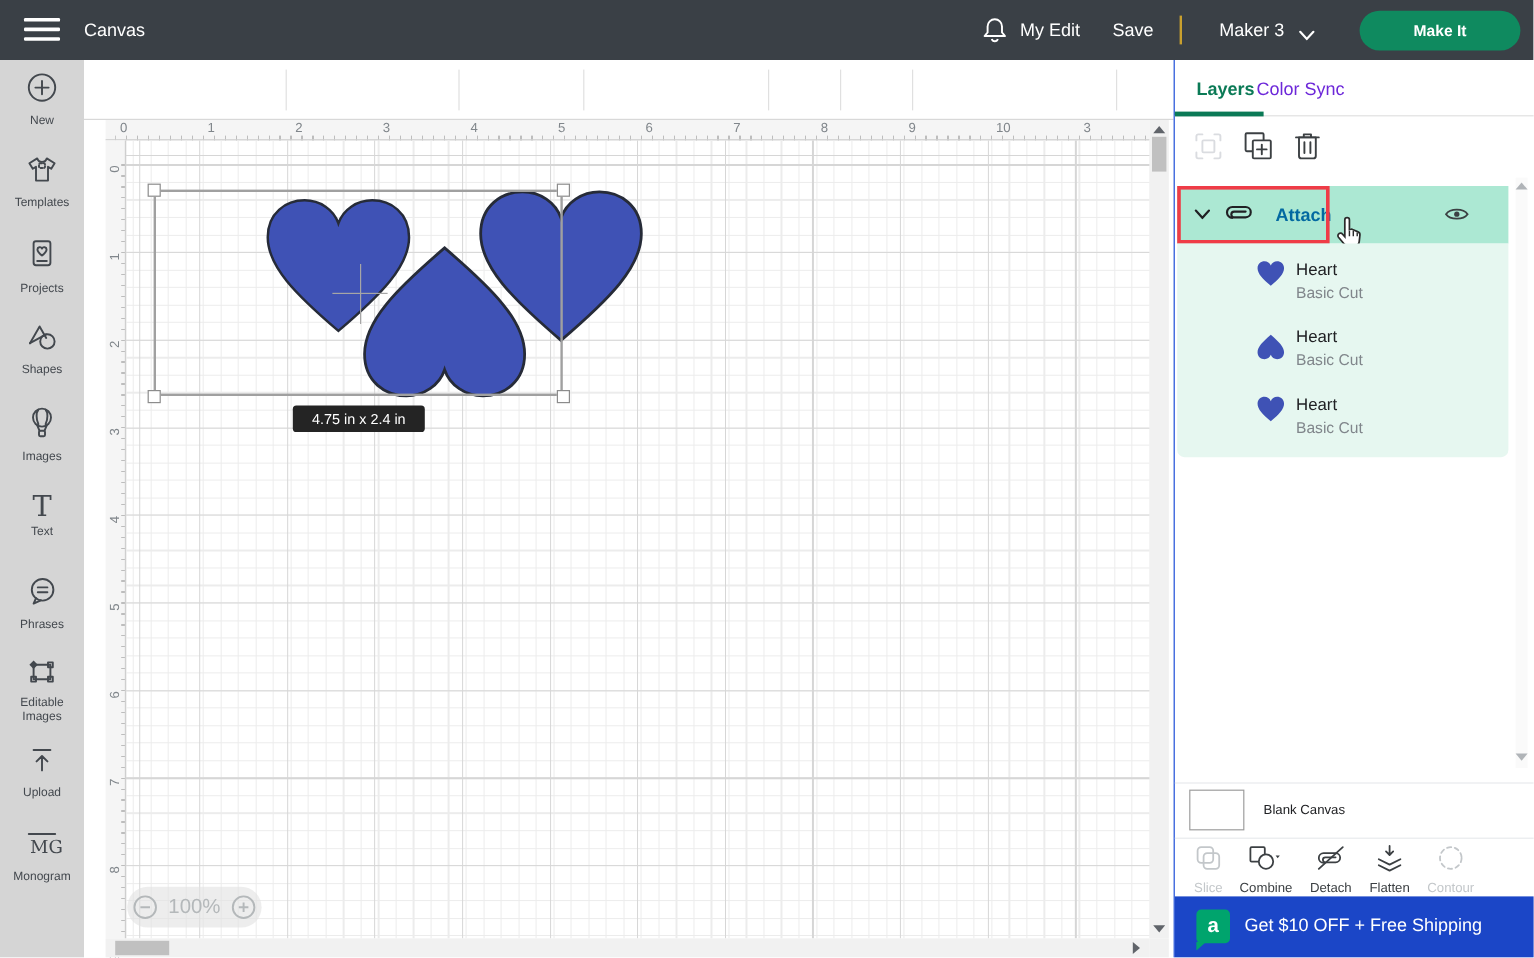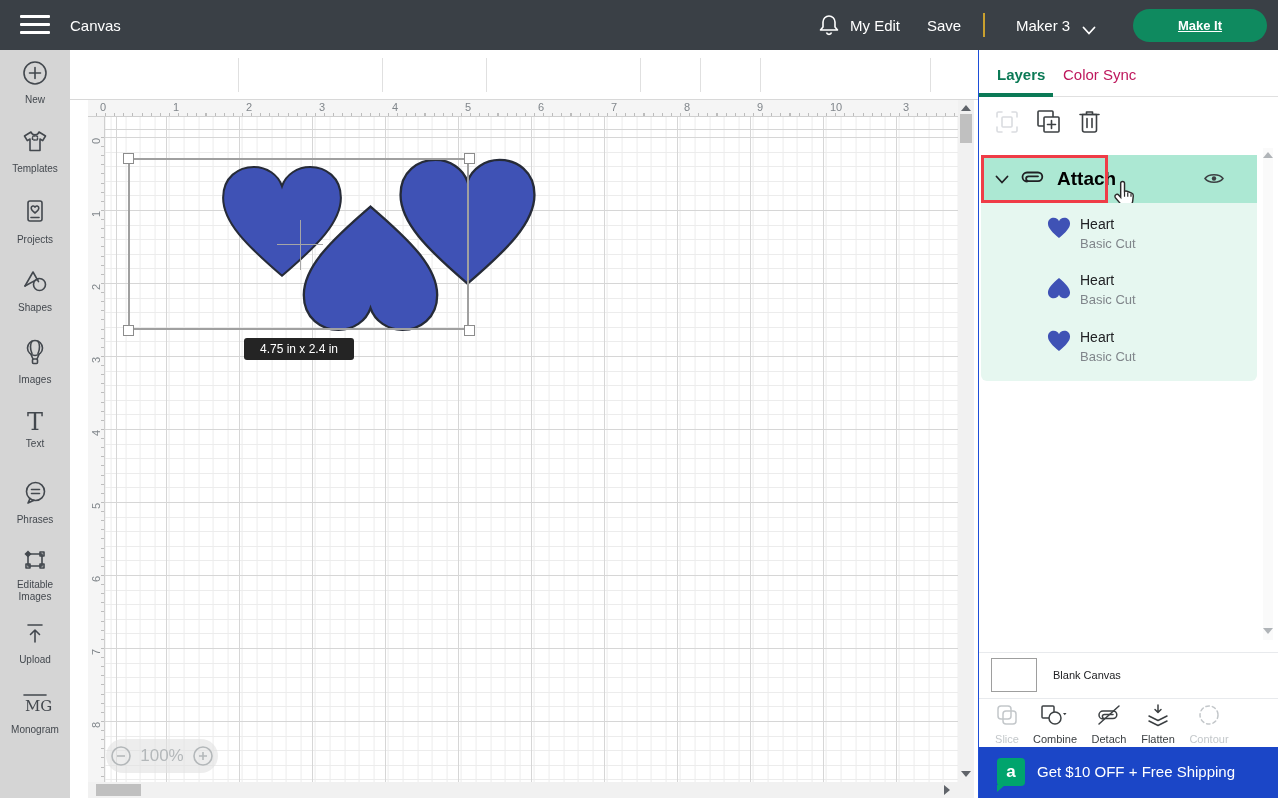--- a/index.html
+++ b/index.html
@@ -13,21 +13,21 @@
   #hamburger div { height:3px; background:#fff; margin-bottom:5px; border-radius:1px; }
   .nav-text { font-size:15px; color:#fff; }
   #nav-canvas { left:70px; top:17px; }
   #nav-title { left:0; top:17px; width:958px; text-align:center; }
   #bell { left:818px; top:13px; }
   #nav-mystuff { left:850px; top:17px; }
   #nav-save { left:927px; top:17px; }
   #nav-divider { left:983px; top:13px; width:2px; height:24px; background:#c9a02e; }
   #nav-machine { left:1016px; top:17px; }
   #machine-caret { left:1082px; top:21px; }
-  #make-it { left:1133px; top:9px; width:134px; height:33px; background:#0f8a5f; border:none; border-radius:17px; color:#fff; font-weight:bold; font-size:13px; cursor:pointer;text-decoration:underline; }
+  #make-it { left:1133px; top:9px; width:134px; height:33px; background:#0f8a5f; border:none; border-radius:17px; color:#fff; font-weight:bold; font-size:13px; cursor:pointer; }
 
   
   #sidebar { left:0; top:50px; width:70px; height:748px; background:#d5d5d5; }
   .side-item { position:absolute; left:0; width:70px; text-align:center; color:#43484e; cursor:pointer; }
   .side-item .lbl { font-size:10px; line-height:12px; display:block; margin-top:4px; }
   .side-item svg { stroke:#43484e; fill:none; stroke-width:1.6; stroke-linecap:round; stroke-linejoin:round; }
 
   
   #toolbar { left:70px; top:50px; width:908px; height:50px; background:#fff; border-bottom:1px solid #d8d8d8; }
   .tb-label { position:absolute; font-size:11px; color:#5f6368; }
@@ -79,35 +79,35 @@
   .arr-up { border-left:5px solid transparent; border-right:5px solid transparent; border-bottom:6px solid #60646a; }
   .arr-down { border-left:5px solid transparent; border-right:5px solid transparent; border-top:6px solid #60646a; }
   .arr-right { border-top:5px solid transparent; border-bottom:5px solid transparent; border-left:6px solid #60646a; }
 
   
   #right-panel { left:978px; top:50px; width:300px; height:748px; background:#fff; border-left:1px solid #1d4ed8; }
   #tabs-row { position:absolute; left:0; top:0; width:300px; height:47px; border-bottom:1px solid #e0e0e0; }
   .tab { position:absolute; top:16px; font-size:15px; cursor:pointer; }
   #tab-layers { left:18px; color:#0b7a56; font-weight:bold; }
   #tab-underline { position:absolute; left:0; top:43px; width:74px; height:4px; background:#0b7a56; }
-  #tab-colorsync { left:84px; color:#be185d; }
+  #tab-colorsync { left:68px; color:#6d28d9; }
   .panel-ic { position:absolute; cursor:pointer; }
   .panel-ic svg { stroke:#3c4043; fill:none; stroke-width:1.6; stroke-linecap:round; stroke-linejoin:round; }
   .panel-ic.disabled svg { stroke:#dadce0; }
 
   #group-header { position:absolute; left:2px; top:105px; width:276px; height:48px; background:#ace8d3; display:flex; align-items:center; cursor:pointer; }
   #group-redbox { position:absolute; left:2px; top:105px; width:127px; height:48px; border:3px solid #ef3c47; pointer-events:none; }
   #group-children { position:absolute; left:2px; top:153px; width:276px; height:178px; background:#e6f7f0; border-radius:0 0 6px 6px; }
   .layer-row { position:absolute; left:0; width:276px; height:56px; cursor:pointer; }
   .layer-row .l-icon { position:absolute; left:66px; top:10px; }
   .layer-row .l-name { position:absolute; left:99px; top:9px; font-size:14px; color:#202124; }
   .layer-row .l-type { position:absolute; left:99px; top:29px; font-size:13px; color:#80868b; }
   #attach-chevron { margin-left:14px; }
   #attach-clip { margin-left:10px; }
-  #attach-label { margin-left:10px; font-size:19px; font-weight:bold; color:#000000; }
+  #attach-label { margin-left:16px; font-size:15px; font-weight:bold; color:#0369a1; }
   #attach-eye { position:absolute; left:222px; top:16px; cursor:pointer; }
   #hand-cursor { position:absolute; left:134px; top:130px; pointer-events:none; }
 
   #blank-row { position:absolute; left:0; top:602px; width:300px; height:46px; border-top:1px solid #e8eaed; }
   #blank-swatch { position:absolute; left:12px; top:5px; width:46px; height:34px; background:#fff; border:1px solid #9e9e9e; cursor:pointer; }
   #blank-label { position:absolute; left:74px; top:16px; font-size:11px; color:#202124; }
 
   #actions-row { position:absolute; left:0; top:648px; width:300px; height:48px; border-top:1px solid #e8eaed; }
   .action { position:absolute; top:4px; width:52px; text-align:center; cursor:pointer; }
   .action svg { stroke:#3c4043; fill:none; stroke-width:1.5; stroke-linecap:round; stroke-linejoin:round; }

